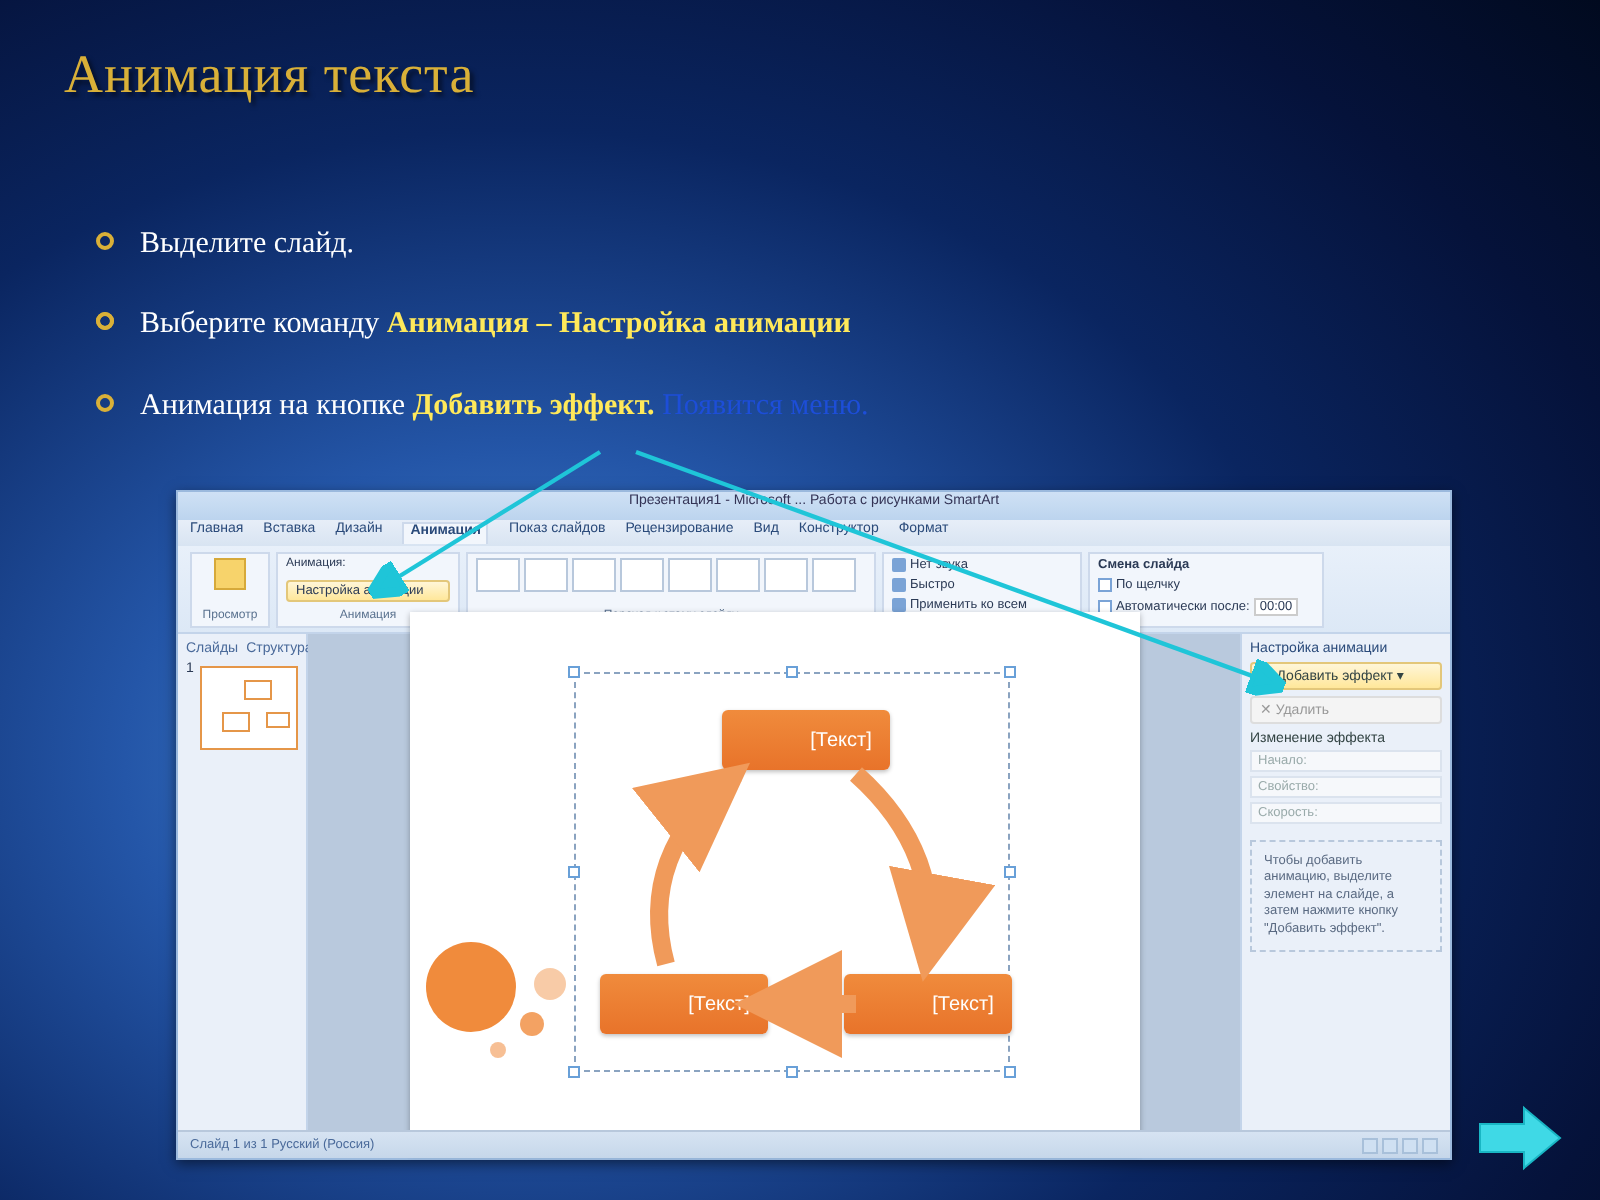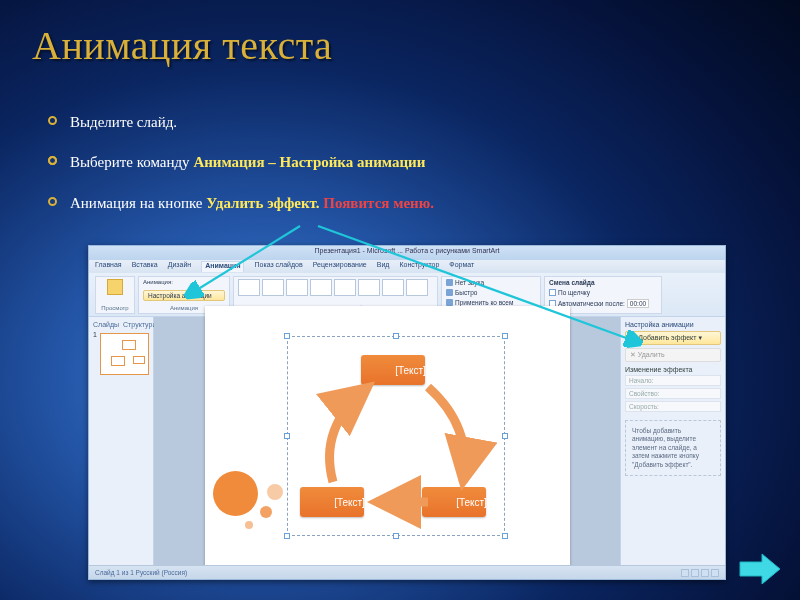--- a/index.html
+++ b/index.html
@@ -9,21 +9,21 @@
     background: radial-gradient(ellipse 900px 700px at 260px 380px,
                 #4a8cd6 0%, #2456a8 22%, #0a2560 45%, #05123a 65%, #000818 85%, #000000 100%);
     font-family: "Times New Roman", serif;
     overflow: hidden;
     position: relative;
   }
   .title {
     position: absolute;
     left: 32px;
     top: 22px;
-    font-size: 40px;
+    font-size: 27px;
     font-weight: normal;
     color: #d9b038;
     text-shadow: 2px 2px 2px rgba(0,0,0,.5);
     letter-spacing: .5px;
   }
   .bullets {
     position: absolute;
     left: 70px;
     top: 94px;
     list-style: none;
@@ -35,21 +35,21 @@
   .bullet-dot {
     position: absolute;
     left: -22px;
     top: 5px;
     width: 9px;
     height: 9px;
     border: 2px solid #d9b038;
     border-radius: 50%;
   }
   .yb { color: #ffe95a; font-weight: bold; }
-  .wb { color: #ef4444; font-weight: bold; }
+  .wb { color: #1d4ed8; font-weight: normal; }
 
   
   .shot {
     position: absolute;
     left: 88px;
     top: 245px;
     width: 638px;
     height: 335px;
     background: #dfe9f6;
     border: 1px solid #9bb9dd;
@@ -151,21 +151,21 @@
   }
   .sel-box {
     position:absolute; left:82px; top:30px; width:218px; height:200px;
     border: 1px dashed #8aa3c0;
   }
   .sel-box .h { position:absolute; width:6px; height:6px; background:#fff; border:1px solid #69a0d8; }
   .h.tl{left:-4px;top:-4px}.h.tm{left:50%;margin-left:-3px;top:-4px}.h.tr{right:-4px;top:-4px}
   .h.ml{left:-4px;top:50%;margin-top:-3px}.h.mr{right:-4px;top:50%;margin-top:-3px}
   .h.bl{left:-4px;bottom:-4px}.h.bm{left:50%;margin-left:-3px;bottom:-4px}.h.br{right:-4px;bottom:-4px}
   .node {
-    position:absolute; width:64px; height:30px;
+    position:absolute; width:84px; height:30px;
     background: linear-gradient(#f08b3c, #e8732a);
     color:#fff; font-size:10px; display:flex; align-items:center; justify-content:center;
     border-radius:3px;
     box-shadow: 0 1px 2px rgba(0,0,0,.25);
     padding-left: 36px;
   }
   .deco-circle { position:absolute; border-radius:50%; background:#f08b3c; }
 
   .task-pane {
     width: 105px;
@@ -218,21 +218,21 @@
 <ul class="bullets">
   <li><span class="bullet-dot"></span>
     <span>Выделите слайд.</span>
   </li>
   <li><span class="bullet-dot"></span>
   </li>
   <li><span class="bullet-dot"></span>
     <span>Выберите команду </span><span class="yb">Анимация – Настройка анимации</span>
   </li>
   <li><span class="bullet-dot"></span>
-    <span>Анимация на кнопке </span><span class="yb">Удалить эффект.</span><span class="wb"> Появится меню.</span>
+    <span>Анимация на кнопке </span><span class="yb">Добавить эффект.</span><span class="wb"> Появится меню.</span>
   </li>
 </ul>
 
 <div class="shot">
   <div class="titlebar">Презентация1 - Microsoft ...        Работа с рисунками SmartArt</div>
   <div class="ribbon-tabs">
     <span>Главная</span>
     <span>Вставка</span>
     <span>Дизайн</span>
     <span style="font-weight:bold;background:#f2f6fc;padding:0 3px;border:1px solid #cdd9eb;border-bottom:none;">Анимация</span>

